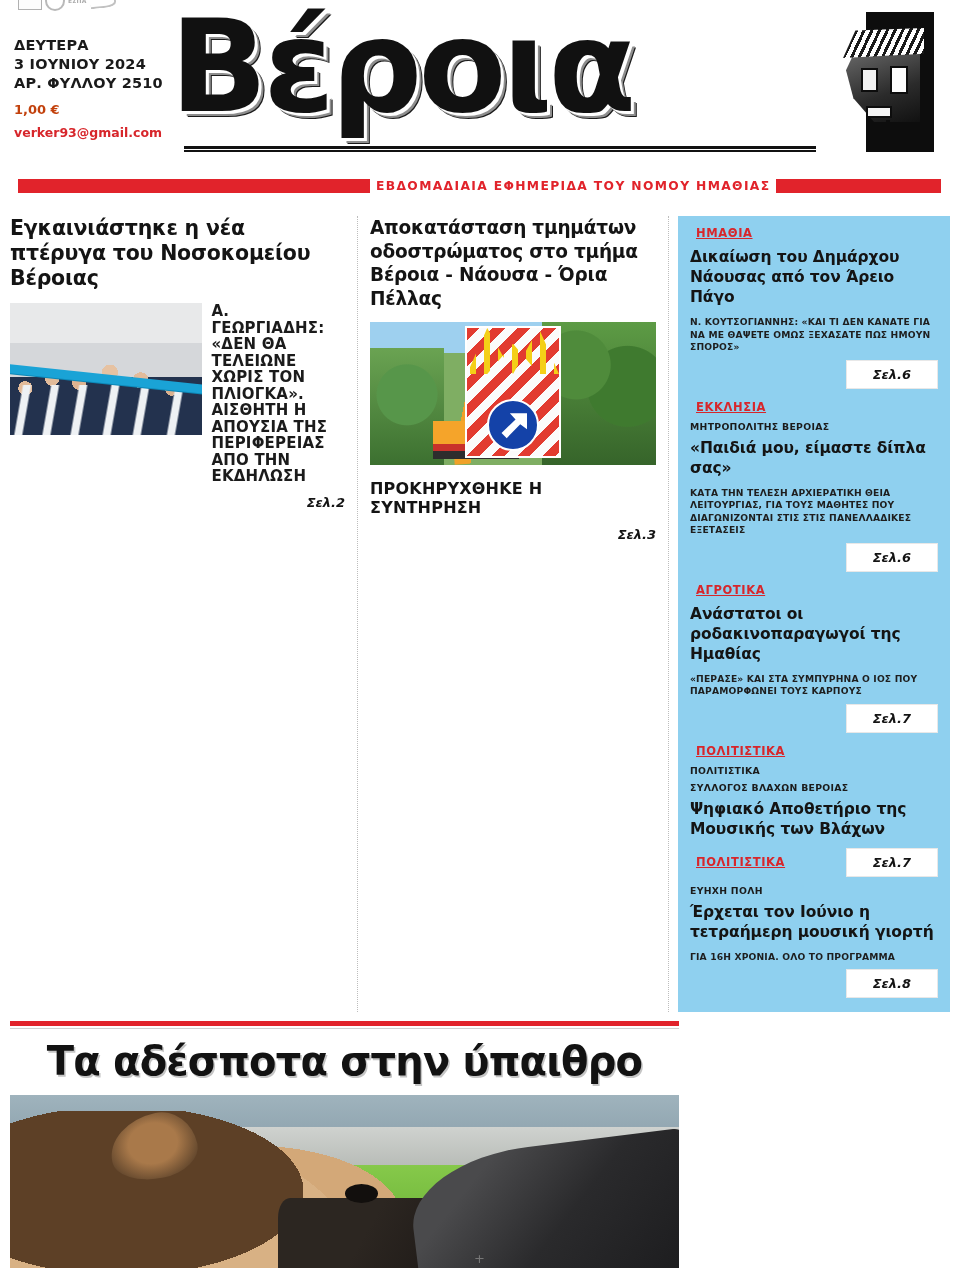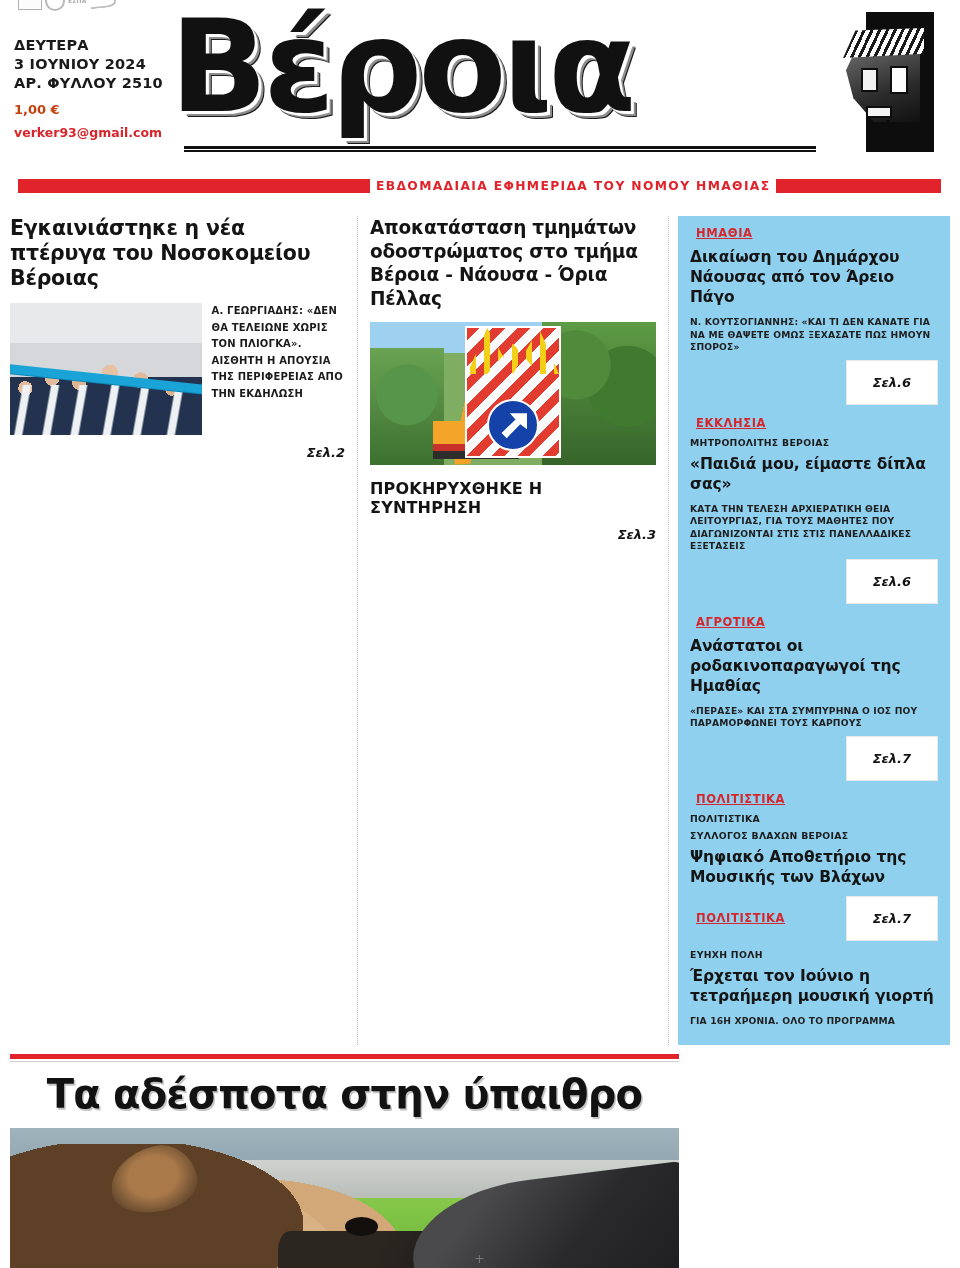--- a/index.html
+++ b/index.html
@@ -150,21 +150,21 @@
     width:52px; height:52px; border-radius:50%;
     background:#1442a8; border:2px solid #fff;
   }
   .ph-road .sign::after {
     content:""; position:absolute; left:12px; top:12px; width:26px; height:26px;
     background:#fff;
     clip-path: polygon(100% 0, 100% 62%, 74% 42%, 22% 96%, 2% 76%, 56% 24%, 34% 0);
   }
 
   .kicker {
-    font-size:10px; font-weight:700; color:#1b1b1b; letter-spacing:.2px;
+    font-size:15px; font-weight:700; color:#1b1b1b; letter-spacing:.2px;
     line-height:17px;
   }
   .sidetext { width:136px; }
   .sidetext .kicker { line-height:16.5px; }
   .pageref {
     display:inline-block; font-size:13px; font-weight:700; color:#141414;
     font-style:italic; margin-top:10px;
   }
   .pageref-row { text-align:right; }
   .caption-bold { font-size:16px; font-weight:700; color:#141414; letter-spacing:.2px; }
@@ -180,21 +180,21 @@
     letter-spacing:-.1px; margin-bottom:9px;
   }
   .bsub {
     font-size:9.2px; font-weight:700; color:#1e1e1e; line-height:12.5px;
     letter-spacing:.15px; margin-bottom:4px;
   }
   .bplain { font-size:9.3px; font-weight:700; color:#1b1b1b; letter-spacing:.3px; margin-bottom:6px; }
   .selbox {
     display:inline-block; background:#fff; border:1px solid #e8e8e8;
     font-size:13px; font-weight:700; font-style:italic; color:#141414;
-    padding:14px 26px; margin:2px 0 11px;
+    padding:6px 26px; margin:2px 0 11px;
   }
   .selrow { text-align:right; }
 
   
   .leadwrap { margin-top:9px; }
   .rule-red { height:5px; background:#e1232b; margin:7px 0 0; }
   .rule-thin { height:1px; background:#d0d0d0; margin-top:2px; }
   .lead-title {
     font-size:40px; font-weight:800; color:#121212; letter-spacing:-.8px;
     line-height:48px; margin:8px 0 10px; text-align:center;
@@ -371,20 +371,23 @@
           </div>
 
           <div>
             <div style="display:flex;align-items:center;justify-content:space-between;">
               <div class="cat" style="margin-bottom:0;">ΠΟΛΙΤΙΣΤΙΚΑ</div>
               <span class="selbox" style="margin:0;">Σελ.7</span>
             </div>
             <div class="bplain" style="margin-top:8px;">ΕΥΗΧΗ ΠΟΛΗ</div>
             <div class="bh">Έρχεται τον Ιούνιο η τετραήμερη μουσική γιορτή</div>
             <div class="bsub">ΓΙΑ 16Η ΧΡΟΝΙΑ. ΟΛΟ ΤΟ ΠΡΟΓΡΑΜΜΑ</div>
+            <div class="selrow">
+              <span class="selbox" style="margin-bottom:0;">Σελ.8</span>
+            </div>
           </div>
 
         </div>
       </div>
     </div>
 
     <div class="leadwrap" style="width:669px;">
       <div class="rule-red"></div>
       <div class="rule-thin"></div>
       <div class="lead-title">Τα αδέσποτα στην ύπαιθρο</div>

